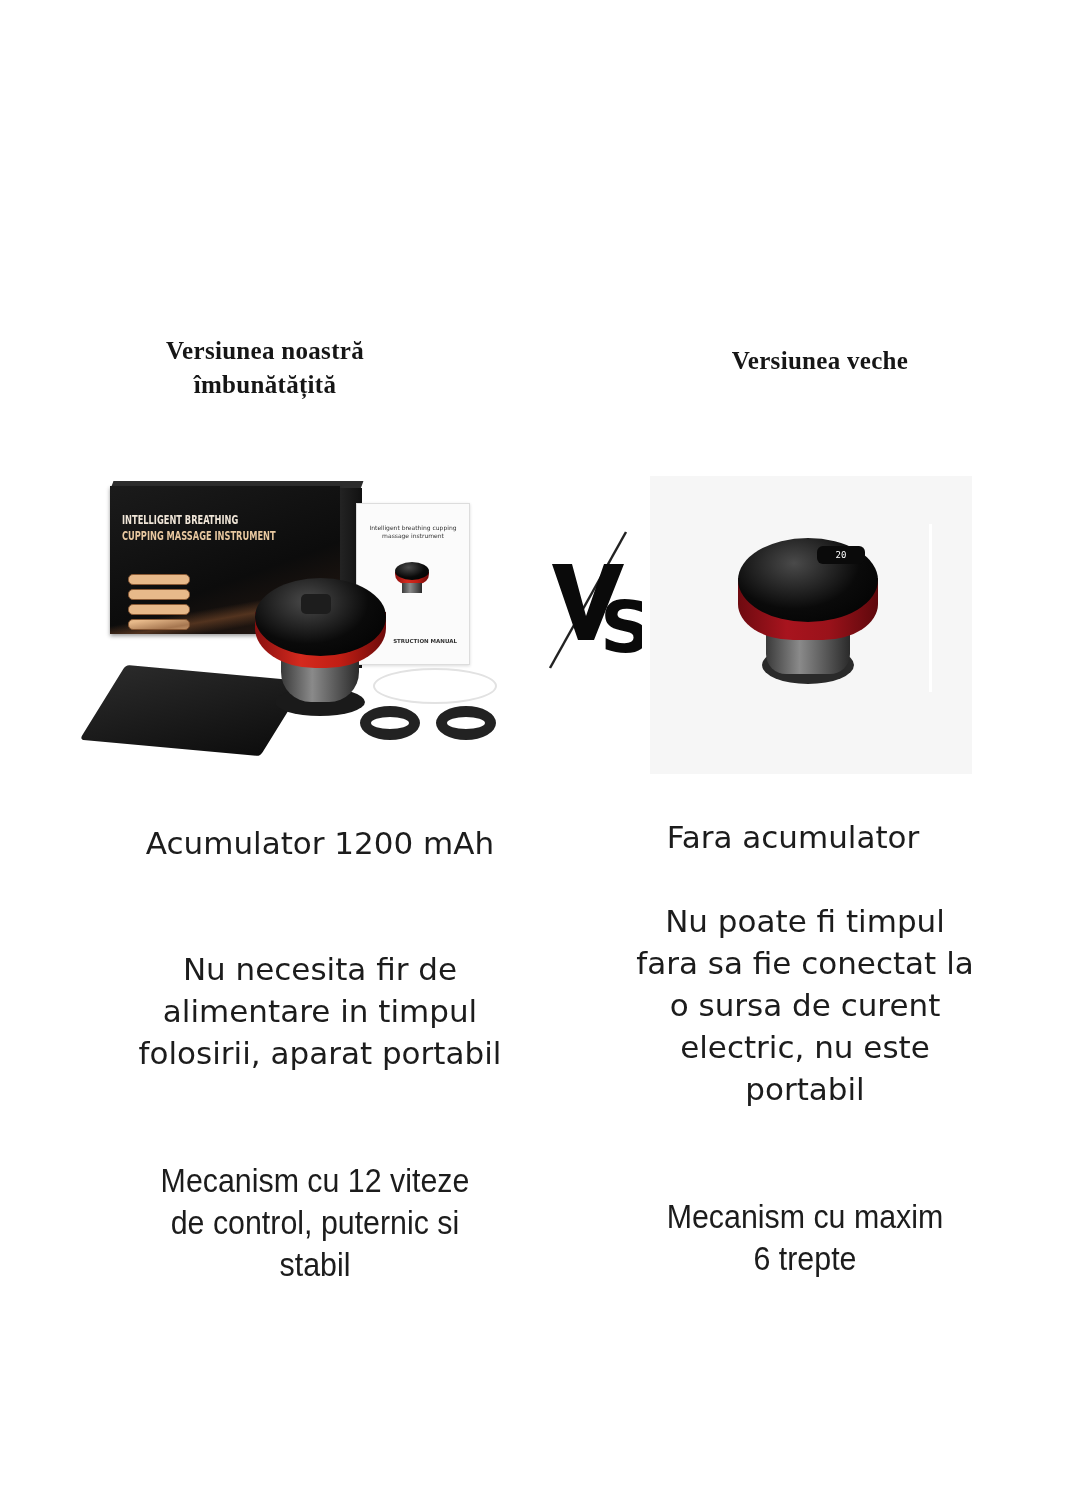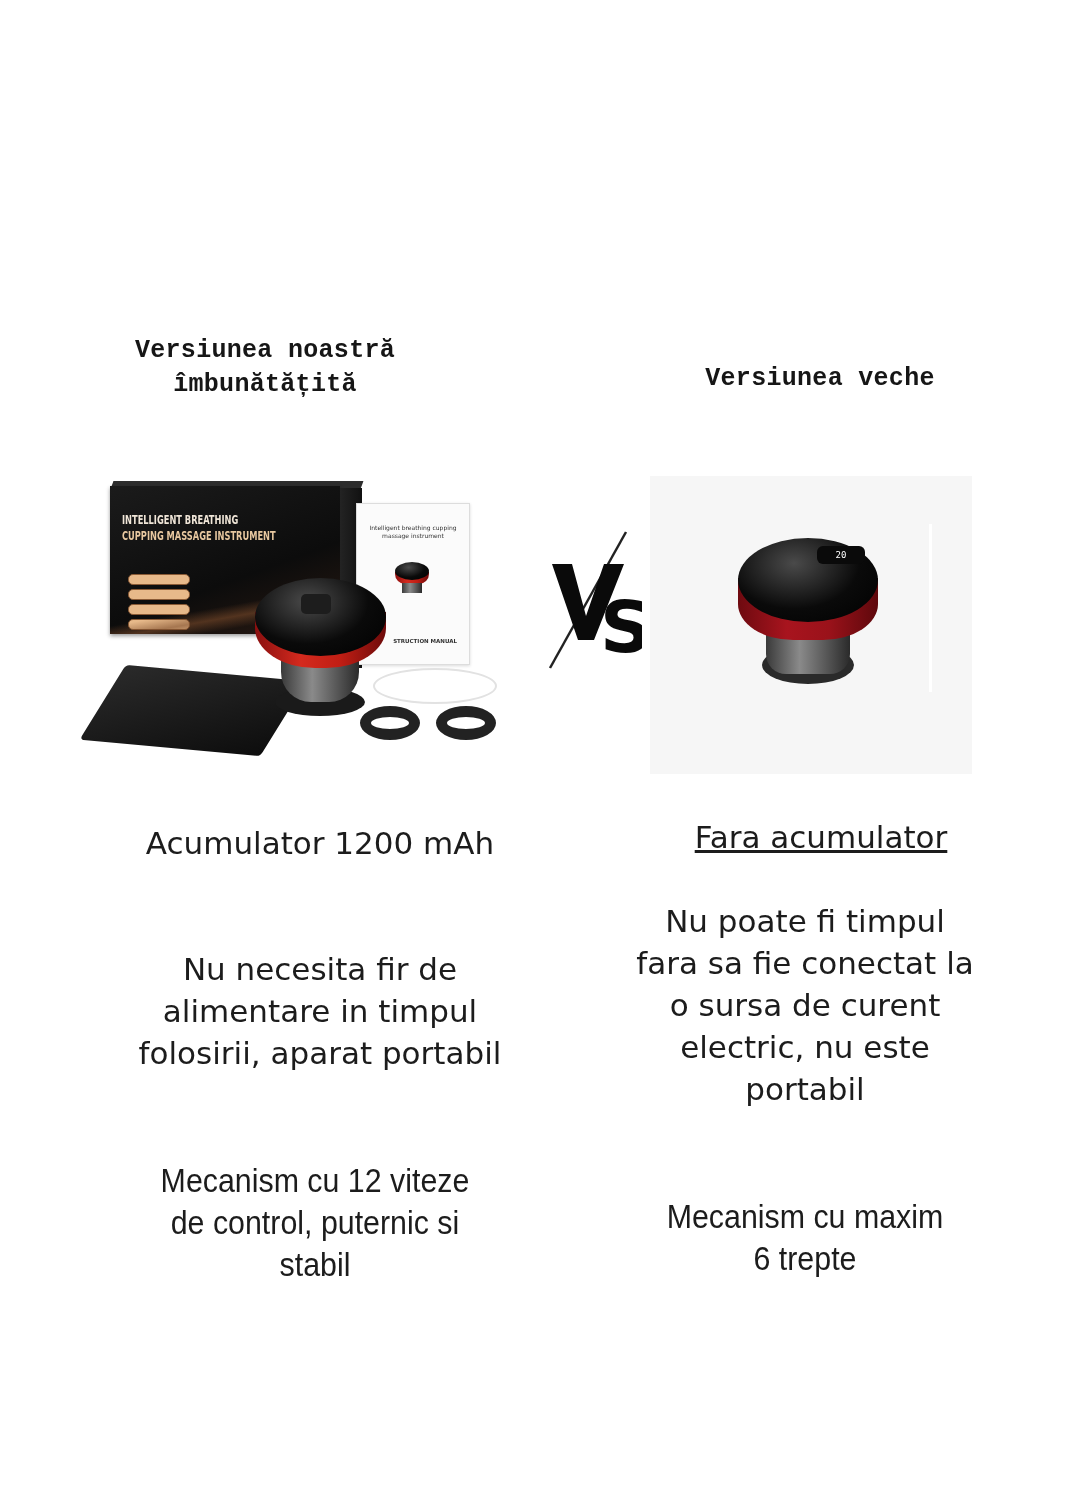--- a/index.html
+++ b/index.html
@@ -2,21 +2,21 @@
 <html><head>
   <meta charset="utf-8">
   <style>
     html, body { margin: 0; padding: 0; background: #ffffff; }
     body {
       width: 1080px; height: 1503px; position: relative; overflow: hidden;
       font-family: "DejaVu Sans", sans-serif; color: #1a1a1a;
     }
     .abs { position: absolute; }
     .heading {
-      font-family: Liberation Mono, monospace; font-weight: bold;
+      font-family: Liberation Serif, serif; font-weight: bold;
       font-size: 25px; line-height: 34px; text-align: center; color: #161616;
       letter-spacing: 0.3px;
     }
     .feat {
       font-family: "DejaVu Sans", sans-serif; font-size: 31px; line-height: 42px;
       text-align: center; color: #1c1c1c; white-space: pre-line;
     }
     .feat.narrow { font-family: "Liberation Sans", sans-serif; font-size: 33px; line-height: 42px; transform: scaleX(0.92); }
 
     
@@ -61,21 +61,21 @@
     #vs-logo { left: 548px; top: 530px; width: 94px; height: 140px; }
   </style>
 </head>
 <body>
 
 <div class="abs heading" style="left:100px; top:334px; width:330px;">
   <div>Versiunea noastră</div>
   <div>îmbunătățită</div>
 </div>
 
-<div class="abs heading" style="left:660px; top:344px; width:320px;margin-top:18px;">Versiunea veche</div>
+<div class="abs heading" style="left:660px; top:344px; width:320px;">Versiunea veche</div>
 
 <div class="abs" id="left-image">
   <div class="box-top"></div>
   <div class="box-front">
     <div class="box-title">
       <div>INTELLIGENT BREATHING</div>
       <div class="l2">CUPPING MASSAGE INSTRUMENT</div>
     </div>
     <div class="pill" style="top:88px;"></div>
     <div class="pill" style="top:103px;"></div>
@@ -129,20 +129,20 @@
 </div>
 
 <div class="abs feat" style="left:110px; top:822px; width:420px;">Acumulator 1200 mAh</div>
 <div class="abs feat" style="left:110px; top:948px; width:420px;">Nu necesita fir de
 alimentare in timpul
 folosirii, aparat portabil</div>
 <div class="abs feat narrow" style="left:100px; top:1160px; width:430px;">Mecanism cu 12 viteze
 de control, puternic si
 stabil</div>
 
-<div class="abs feat" style="left:616px; top:816px; width:410px;text-decoration:underline;">Fara acumulator</div>
+<div class="abs feat" style="left:588px; top:816px; width:410px;">Fara acumulator</div>
 <div class="abs feat" style="left:600px; top:900px; width:410px;">Nu poate fi timpul
 fara sa fie conectat la
 o sursa de curent
 electric, nu este
 portabil</div>
 <div class="abs feat narrow" style="left:600px; top:1196px; width:410px;">Mecanism cu maxim
 6 trepte</div>
 
 </body></html>

